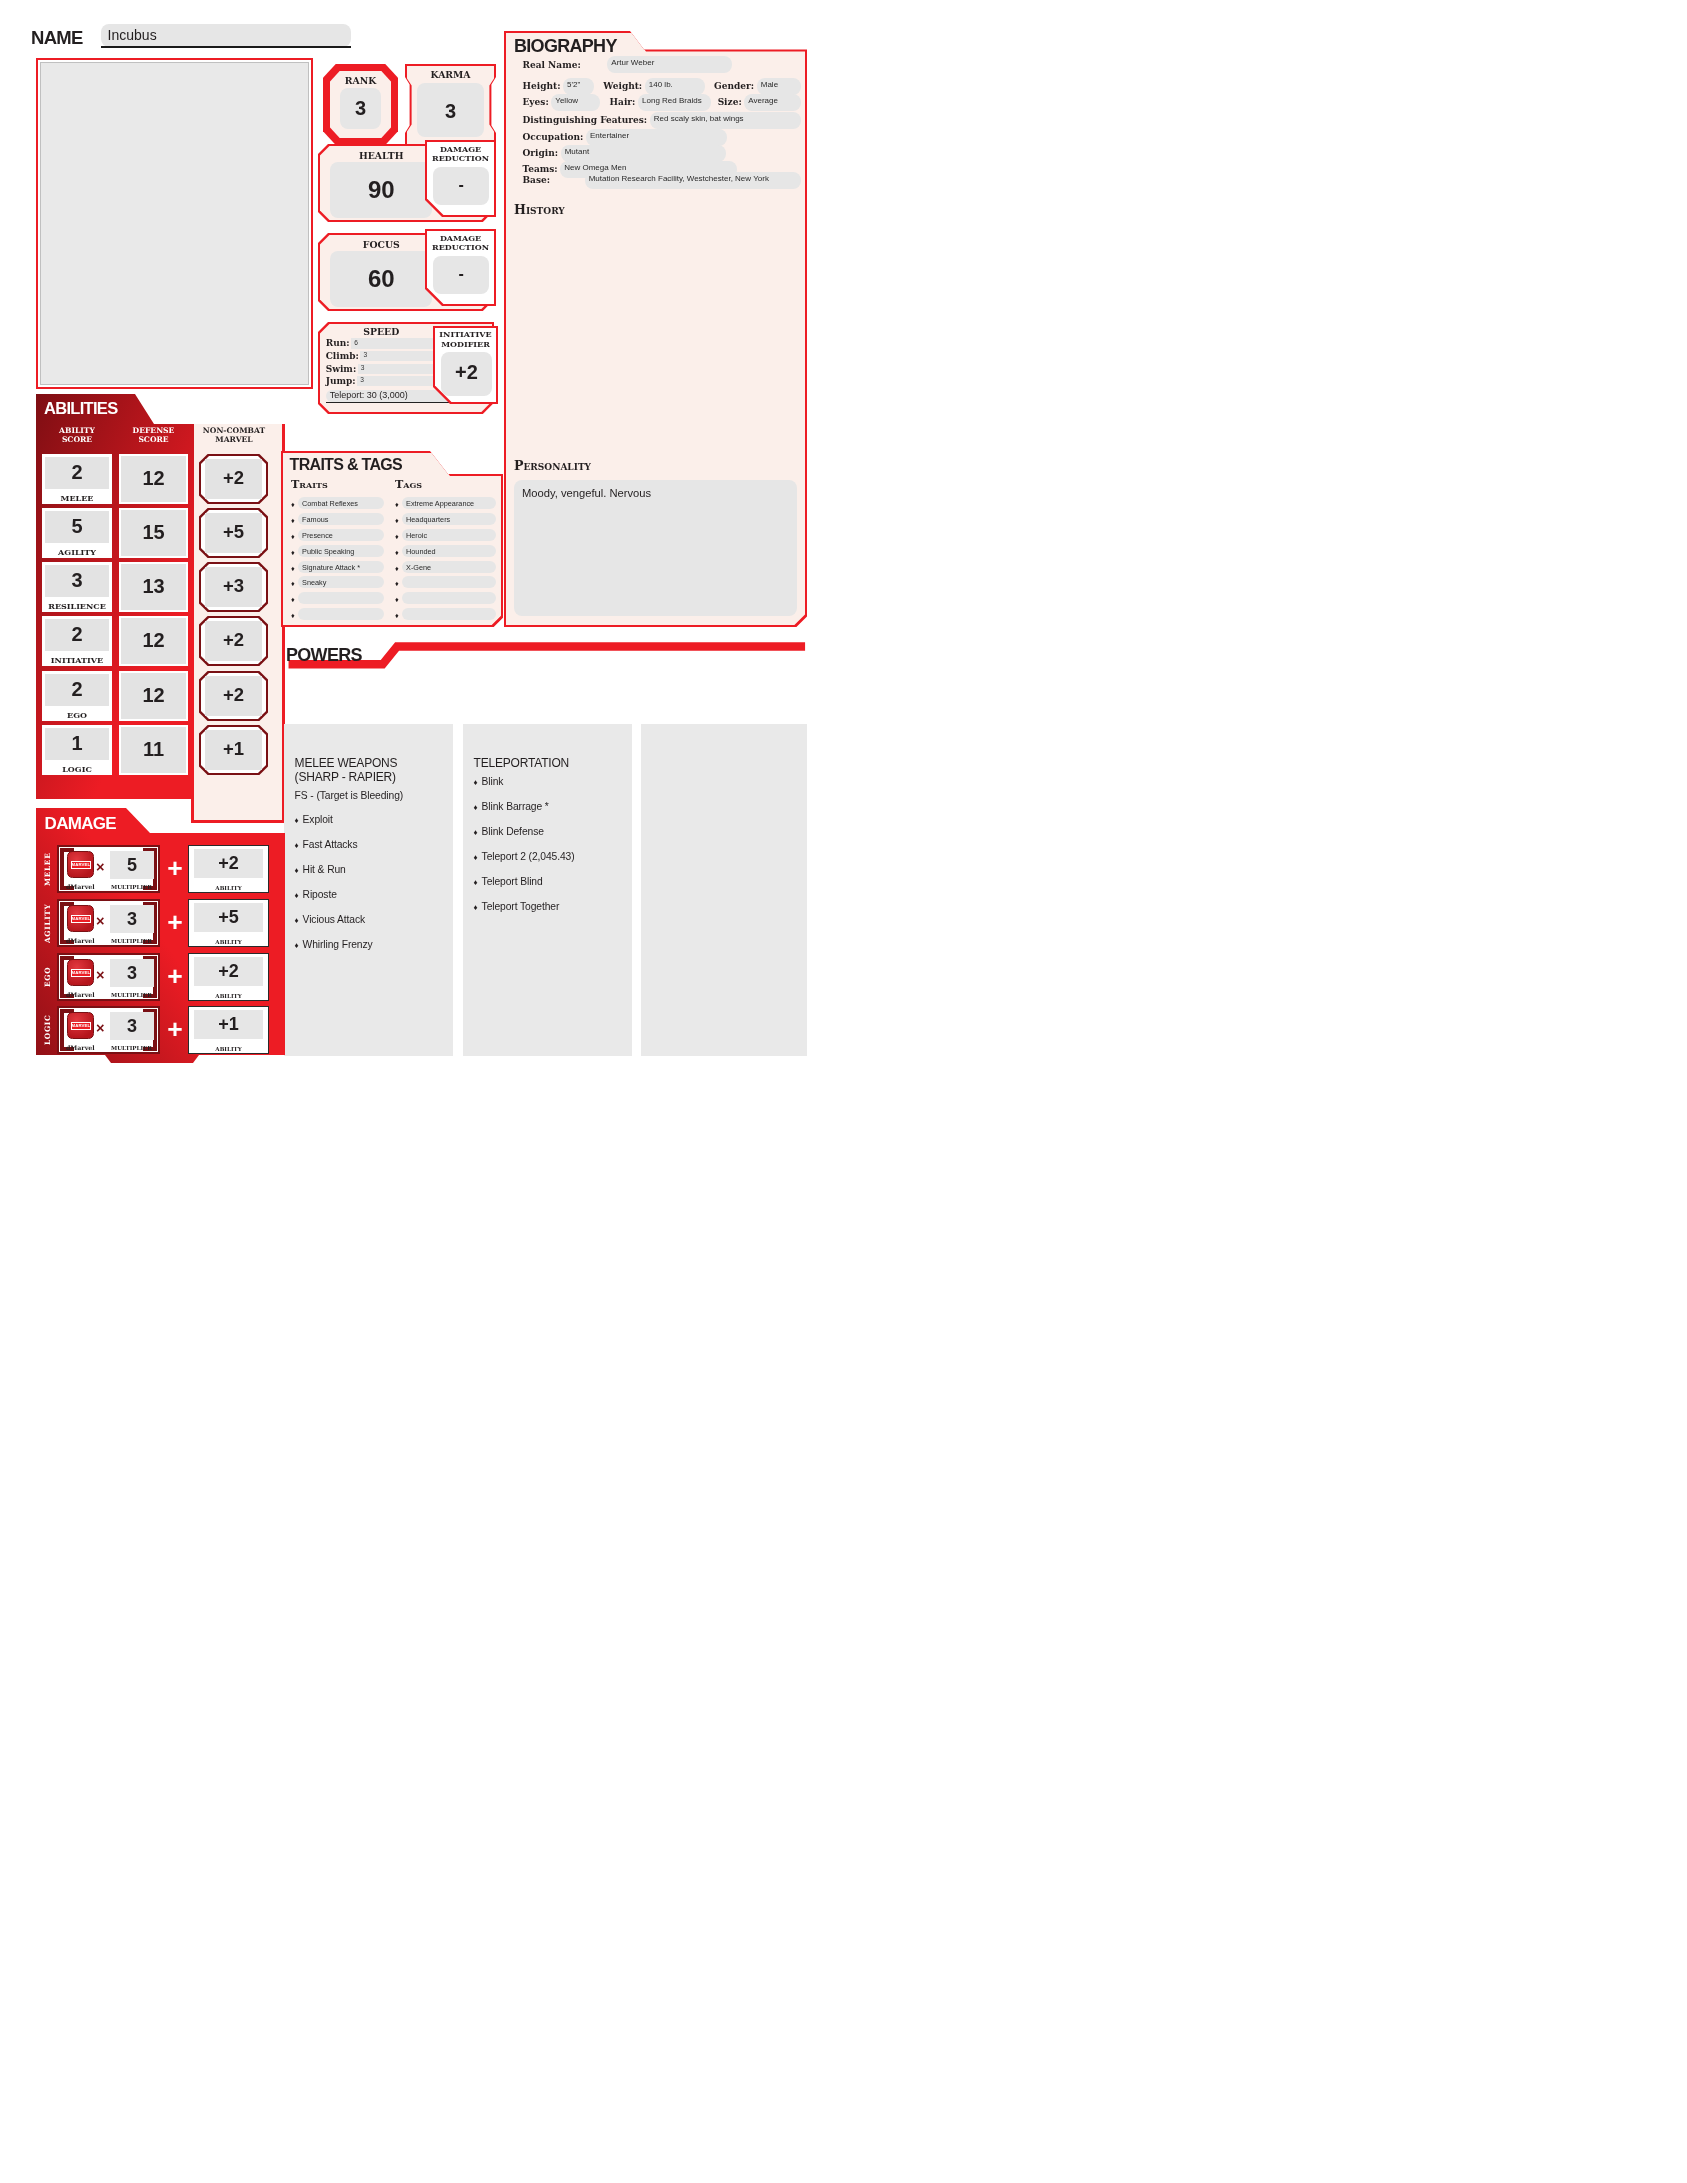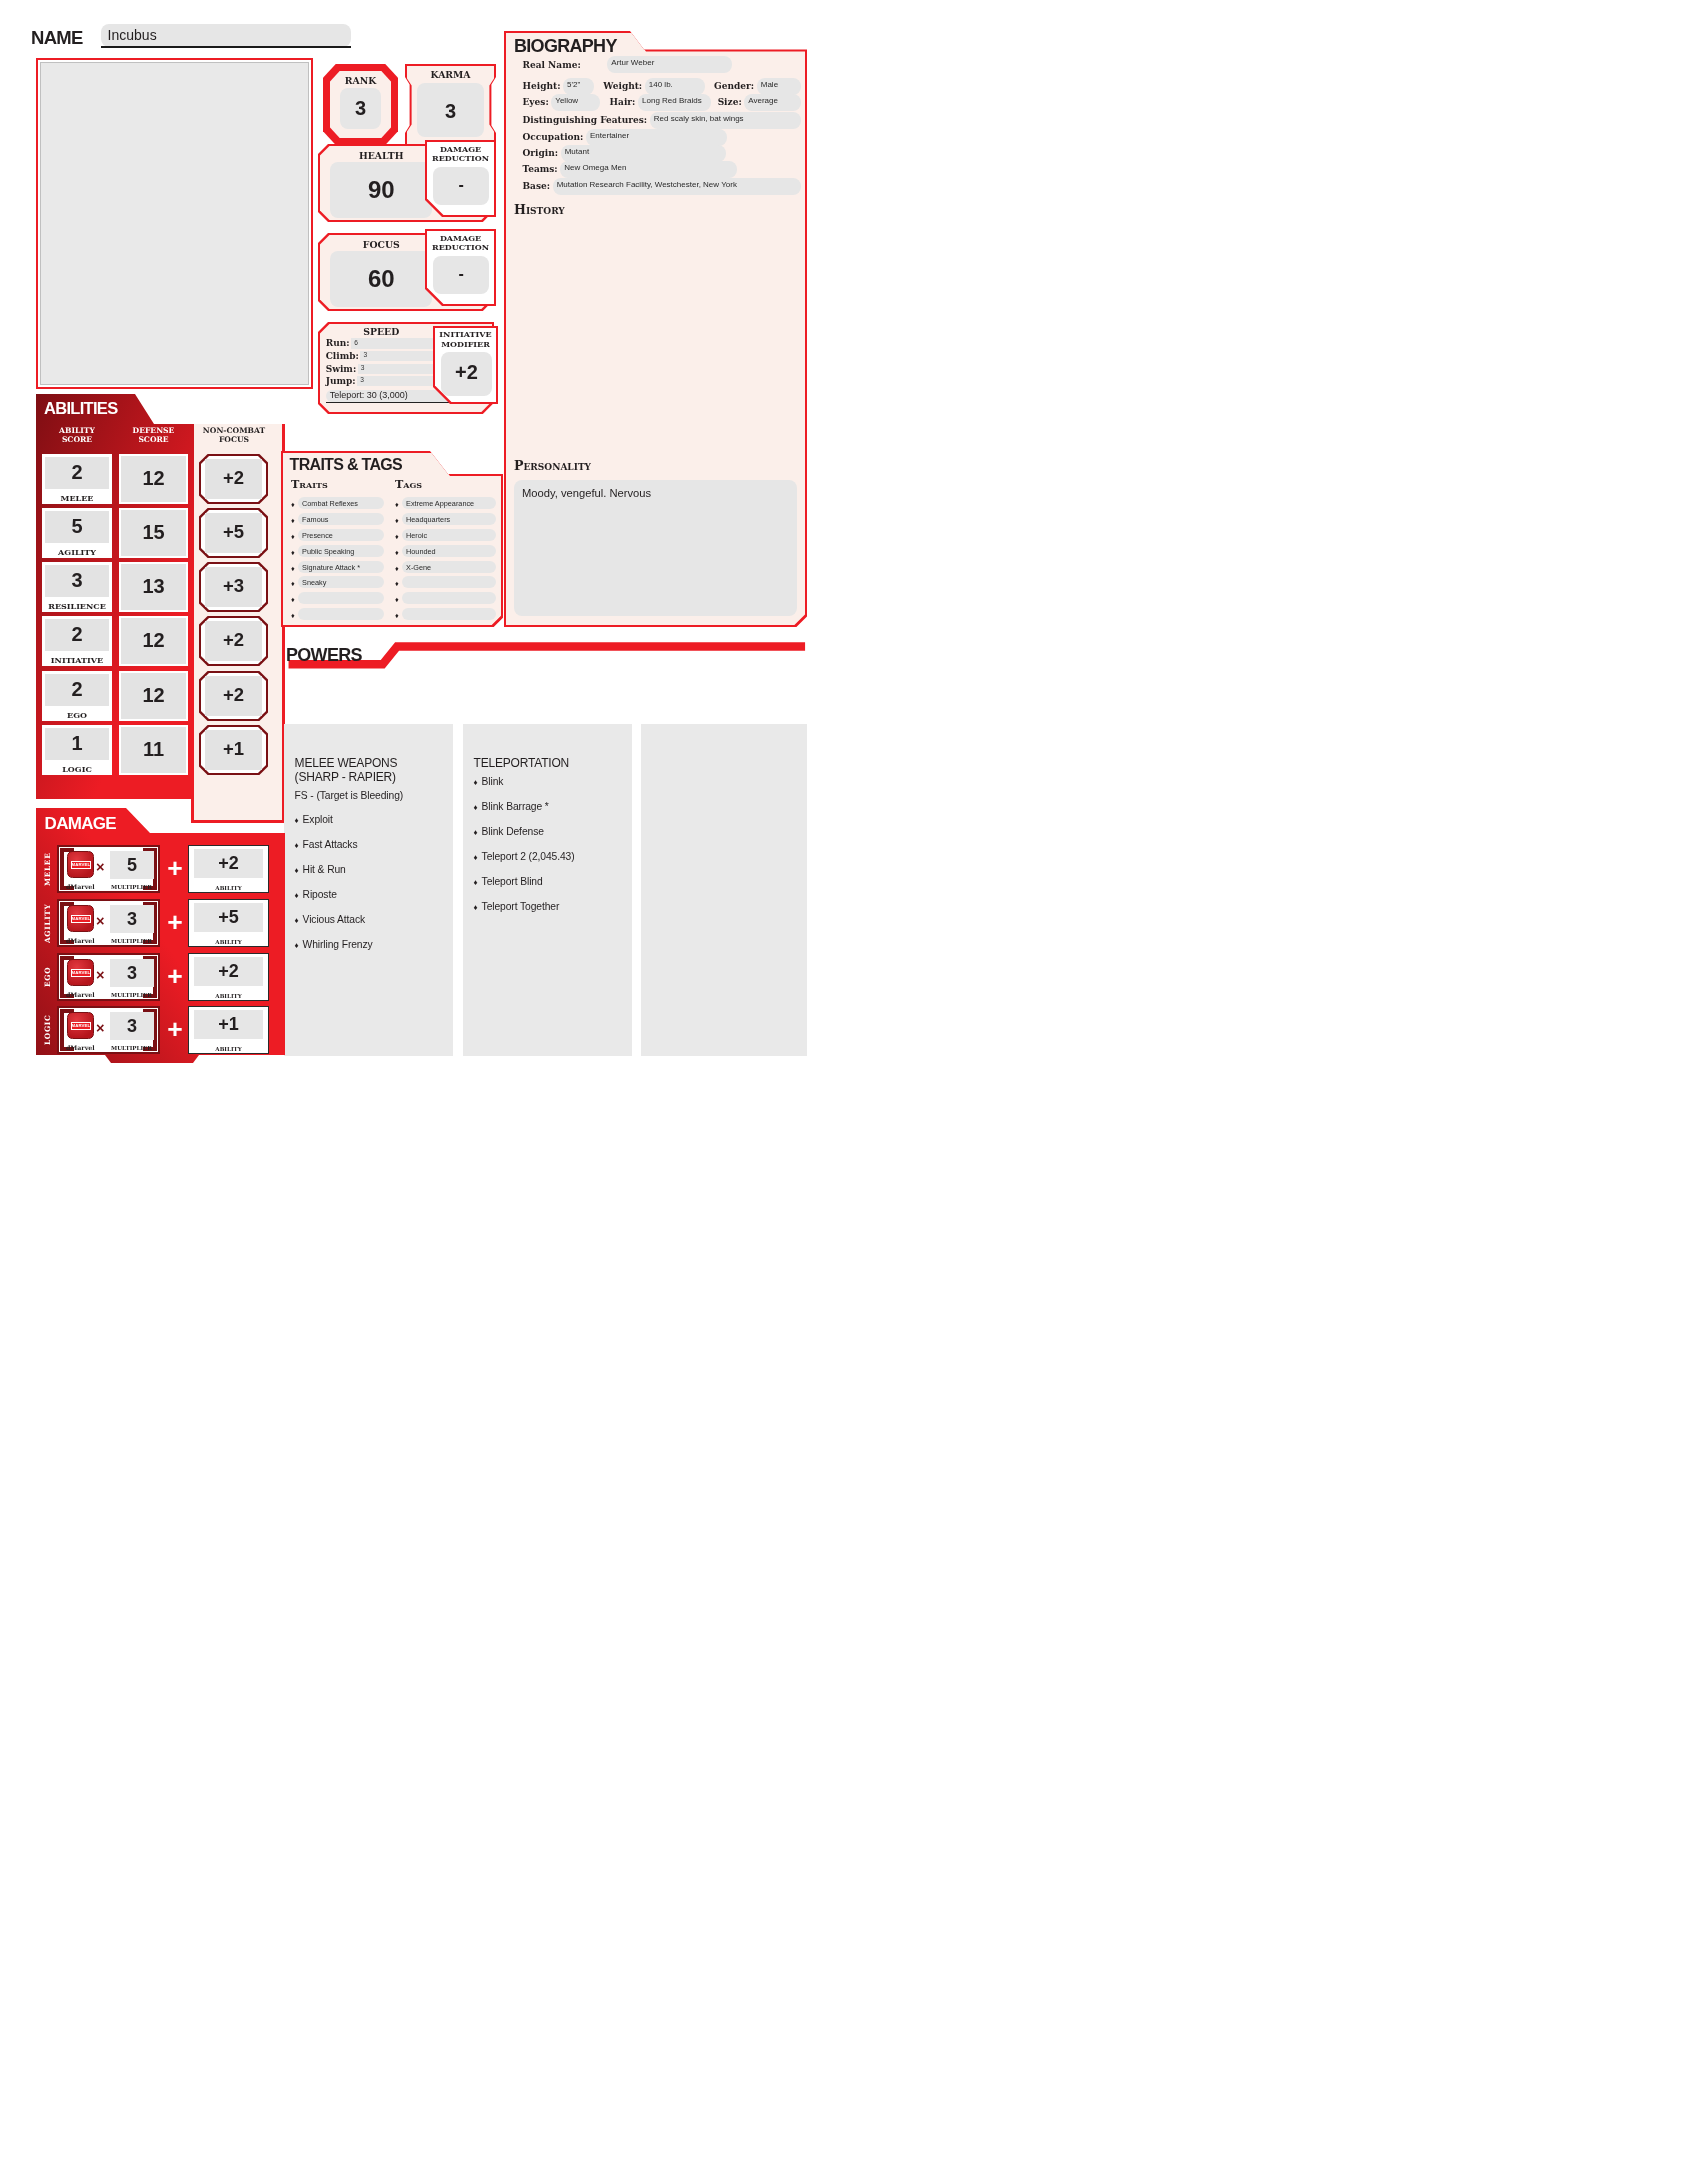--- a/index.html
+++ b/index.html
@@ -205,42 +205,42 @@
         <span class="val graybox valtext" style="flex:1;margin-right:74px;">Entertainer</span>
       </div>
       <div class="biorow" style="top:113px;">
         <span class="lbl">Origin:</span>
         <span class="val graybox valtext" style="flex:1;margin-right:75px;">Mutant</span>
       </div>
       <div class="biorow" style="top:129px;">
         <span class="lbl">Teams:</span>
         <span class="val graybox valtext" style="flex:1;margin-right:64px;">New Omega Men</span>
       </div>
-      <div class="biorow" style="top:146px;">
+      <div class="biorow" style="top:140px;gap:32px;">
         <span class="lbl">Base:</span>
         <span class="val graybox valtext" style="flex:1;">Mutation Research Facility, Westchester, New York</span>
       </div>
 
       <div class="subhead" style="position:absolute;left:8px;top:169px;">History</div>
       <div class="subhead" style="position:absolute;left:8px;top:425px;">Personality</div>
       <div class="graybox" style="position:absolute;left:8px;right:8px;top:447px;height:136px;">
         <span style="display:block;padding:6.6px 8px;font-size:11.2px;">Moody, vengeful. Nervous</span>
       </div>
     </div>
   </div>
 
   <div class="abs abshape" style="left:36px;top:394px;width:249px;height:429px;background:linear-gradient(115deg,#7E0E13 0%,#ED1C24 55%);">
     <div style="position:absolute;left:158px;top:30px;width:88px;height:396px;background:#FBEFEA;"></div>
     <div class="heading" style="position:absolute;left:8px;top:4.6px;font-size:16.5px;color:#fff;">ABILITIES</div>
     <div class="colhead" style="left:6px;width:70px;color:#fff;">ABILITY
 SCORE</div>
     <div class="colhead" style="left:83px;width:69px;color:#fff;">DEFENSE
 SCORE</div>
     <div class="colhead" style="left:161px;width:74px;color:#231f20;">NON-COMBAT
-FOCUS</div>
+MARVEL</div>
 
     <div class="scorebox" style="left:6px;top:60px;">
       <div class="fill"></div>
         <div class="num bignum">2</div>
       <div class="nm">MELEE</div>
     </div>
     <div class="defbox bignum" style="left:83px;top:60px;">12</div>
     <div class="ncwrap oct-sm" style="left:163px;top:60px;">
       <div class="w oct-sm"></div>
         <div class="g bignum">+2</div>

